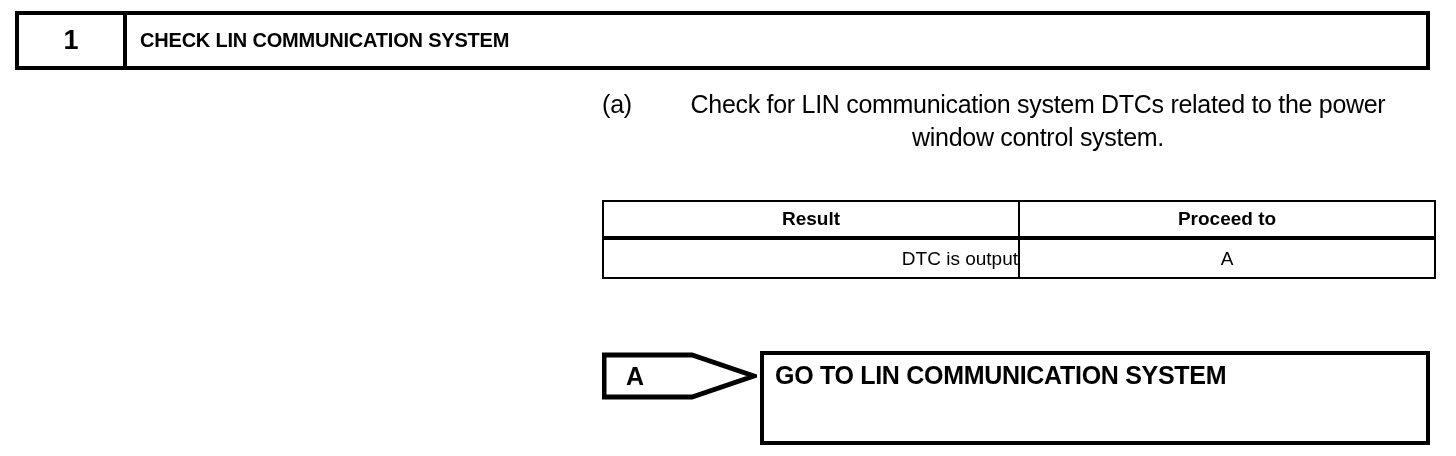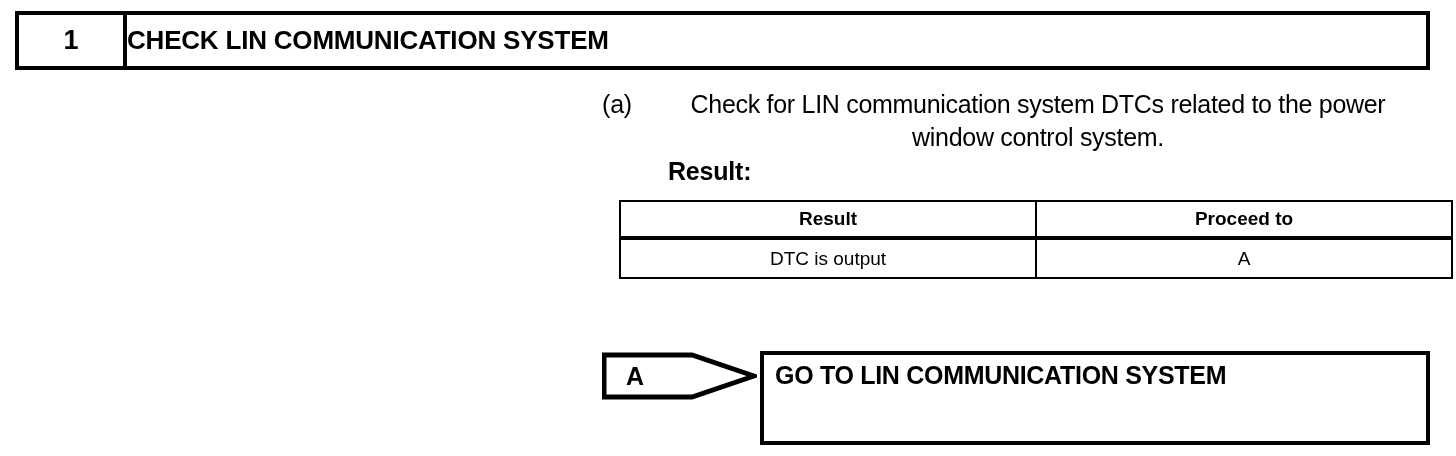--- a/index.html
+++ b/index.html
@@ -38,21 +38,22 @@
     align-items: center;
     justify-content: center;
     font-size: 27px;
     font-weight: bold;
     letter-spacing: 0px;
   }
   .step-title {
     flex: 1 1 auto;
     display: flex;
     align-items: center;
-    font-size: 26px;
+    padding-left: 13px;
+    font-size: 20px;
     font-weight: bold;
     letter-spacing: -0.2px;
     white-space: nowrap;
   }
 
   
   .procedure {
     position: absolute;
     left: 602px;
     top: 88px;
@@ -82,21 +83,21 @@
     font-size: 25px;
     line-height: 33px;
     font-weight: bold;
     letter-spacing: -0.2px;
     margin-top: 1px;
   }
 
   
   .result-table {
     position: absolute;
-    left: 619px;
+    left: 602px;
     top: 200px;
     width: 828px;
     border-collapse: collapse;
     table-layout: fixed;
     background: #fff;
   }
   .result-table th,
   .result-table td {
     border: 2px solid #000;
     font-size: 19px;
@@ -110,21 +111,21 @@
     text-align: center;
     border-bottom: 4px solid #000;
     height: 34px;
   }
   .result-table tbody td {
     height: 37px;
   }
   .col-result   { width: 414px; }
   .col-proceed  { width: 414px; }
   .cell-left {
-    text-align: center;
+    text-align: right;
     padding-left: 9px;
   }
   .cell-center {
     text-align: center;
   }
 
   
   .goto-row {
     position: absolute;
     left: 602px;
@@ -183,21 +184,20 @@
 <div class="step-header">
   <div class="step-number">1</div>
   <div class="step-title">CHECK LIN COMMUNICATION SYSTEM</div>
 </div>
 
 <div class="procedure">
   <div class="proc-item">
     <div class="proc-marker">(a)</div>
     <div class="proc-body">
       <div class="proc-text">Check for LIN communication system DTCs related to the power window control system.</div>
-      <div class="proc-result-label">Result:</div>
     </div>
   </div>
 </div>
 
 <table class="result-table">
   <thead>
     <tr>
       <th class="col-result">Result</th>
       <th class="col-proceed">Proceed to</th>
     </tr>

